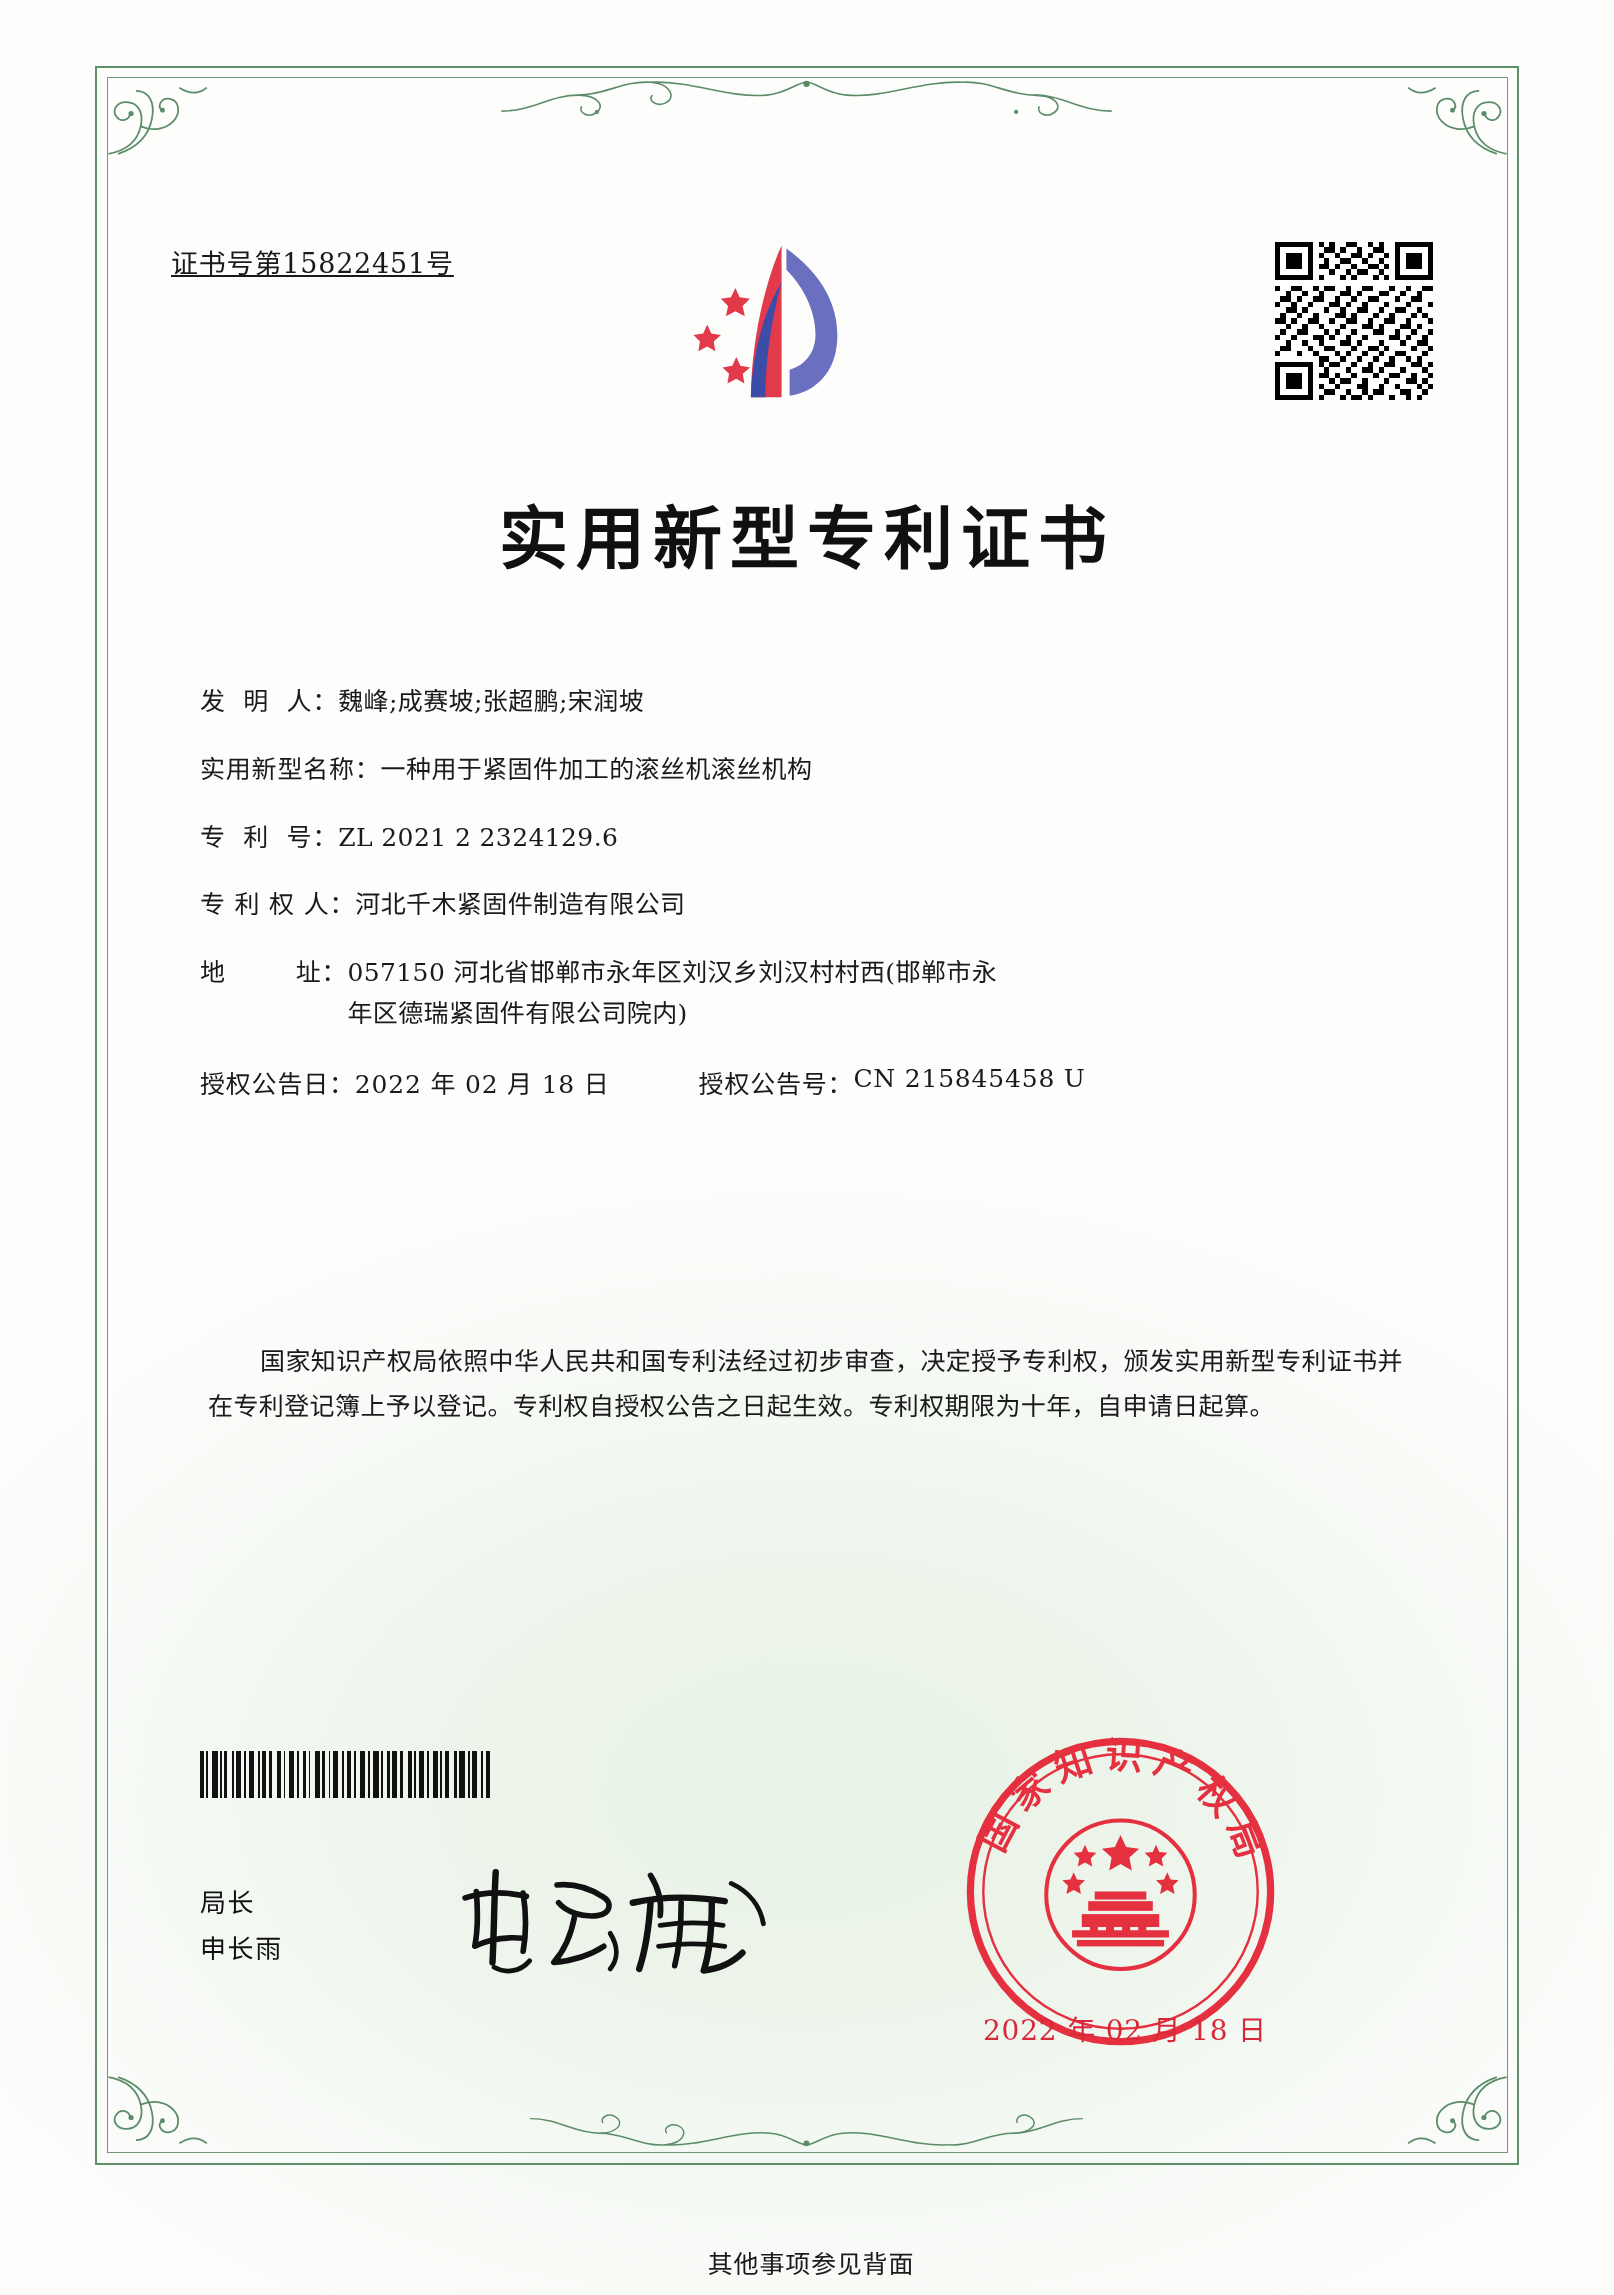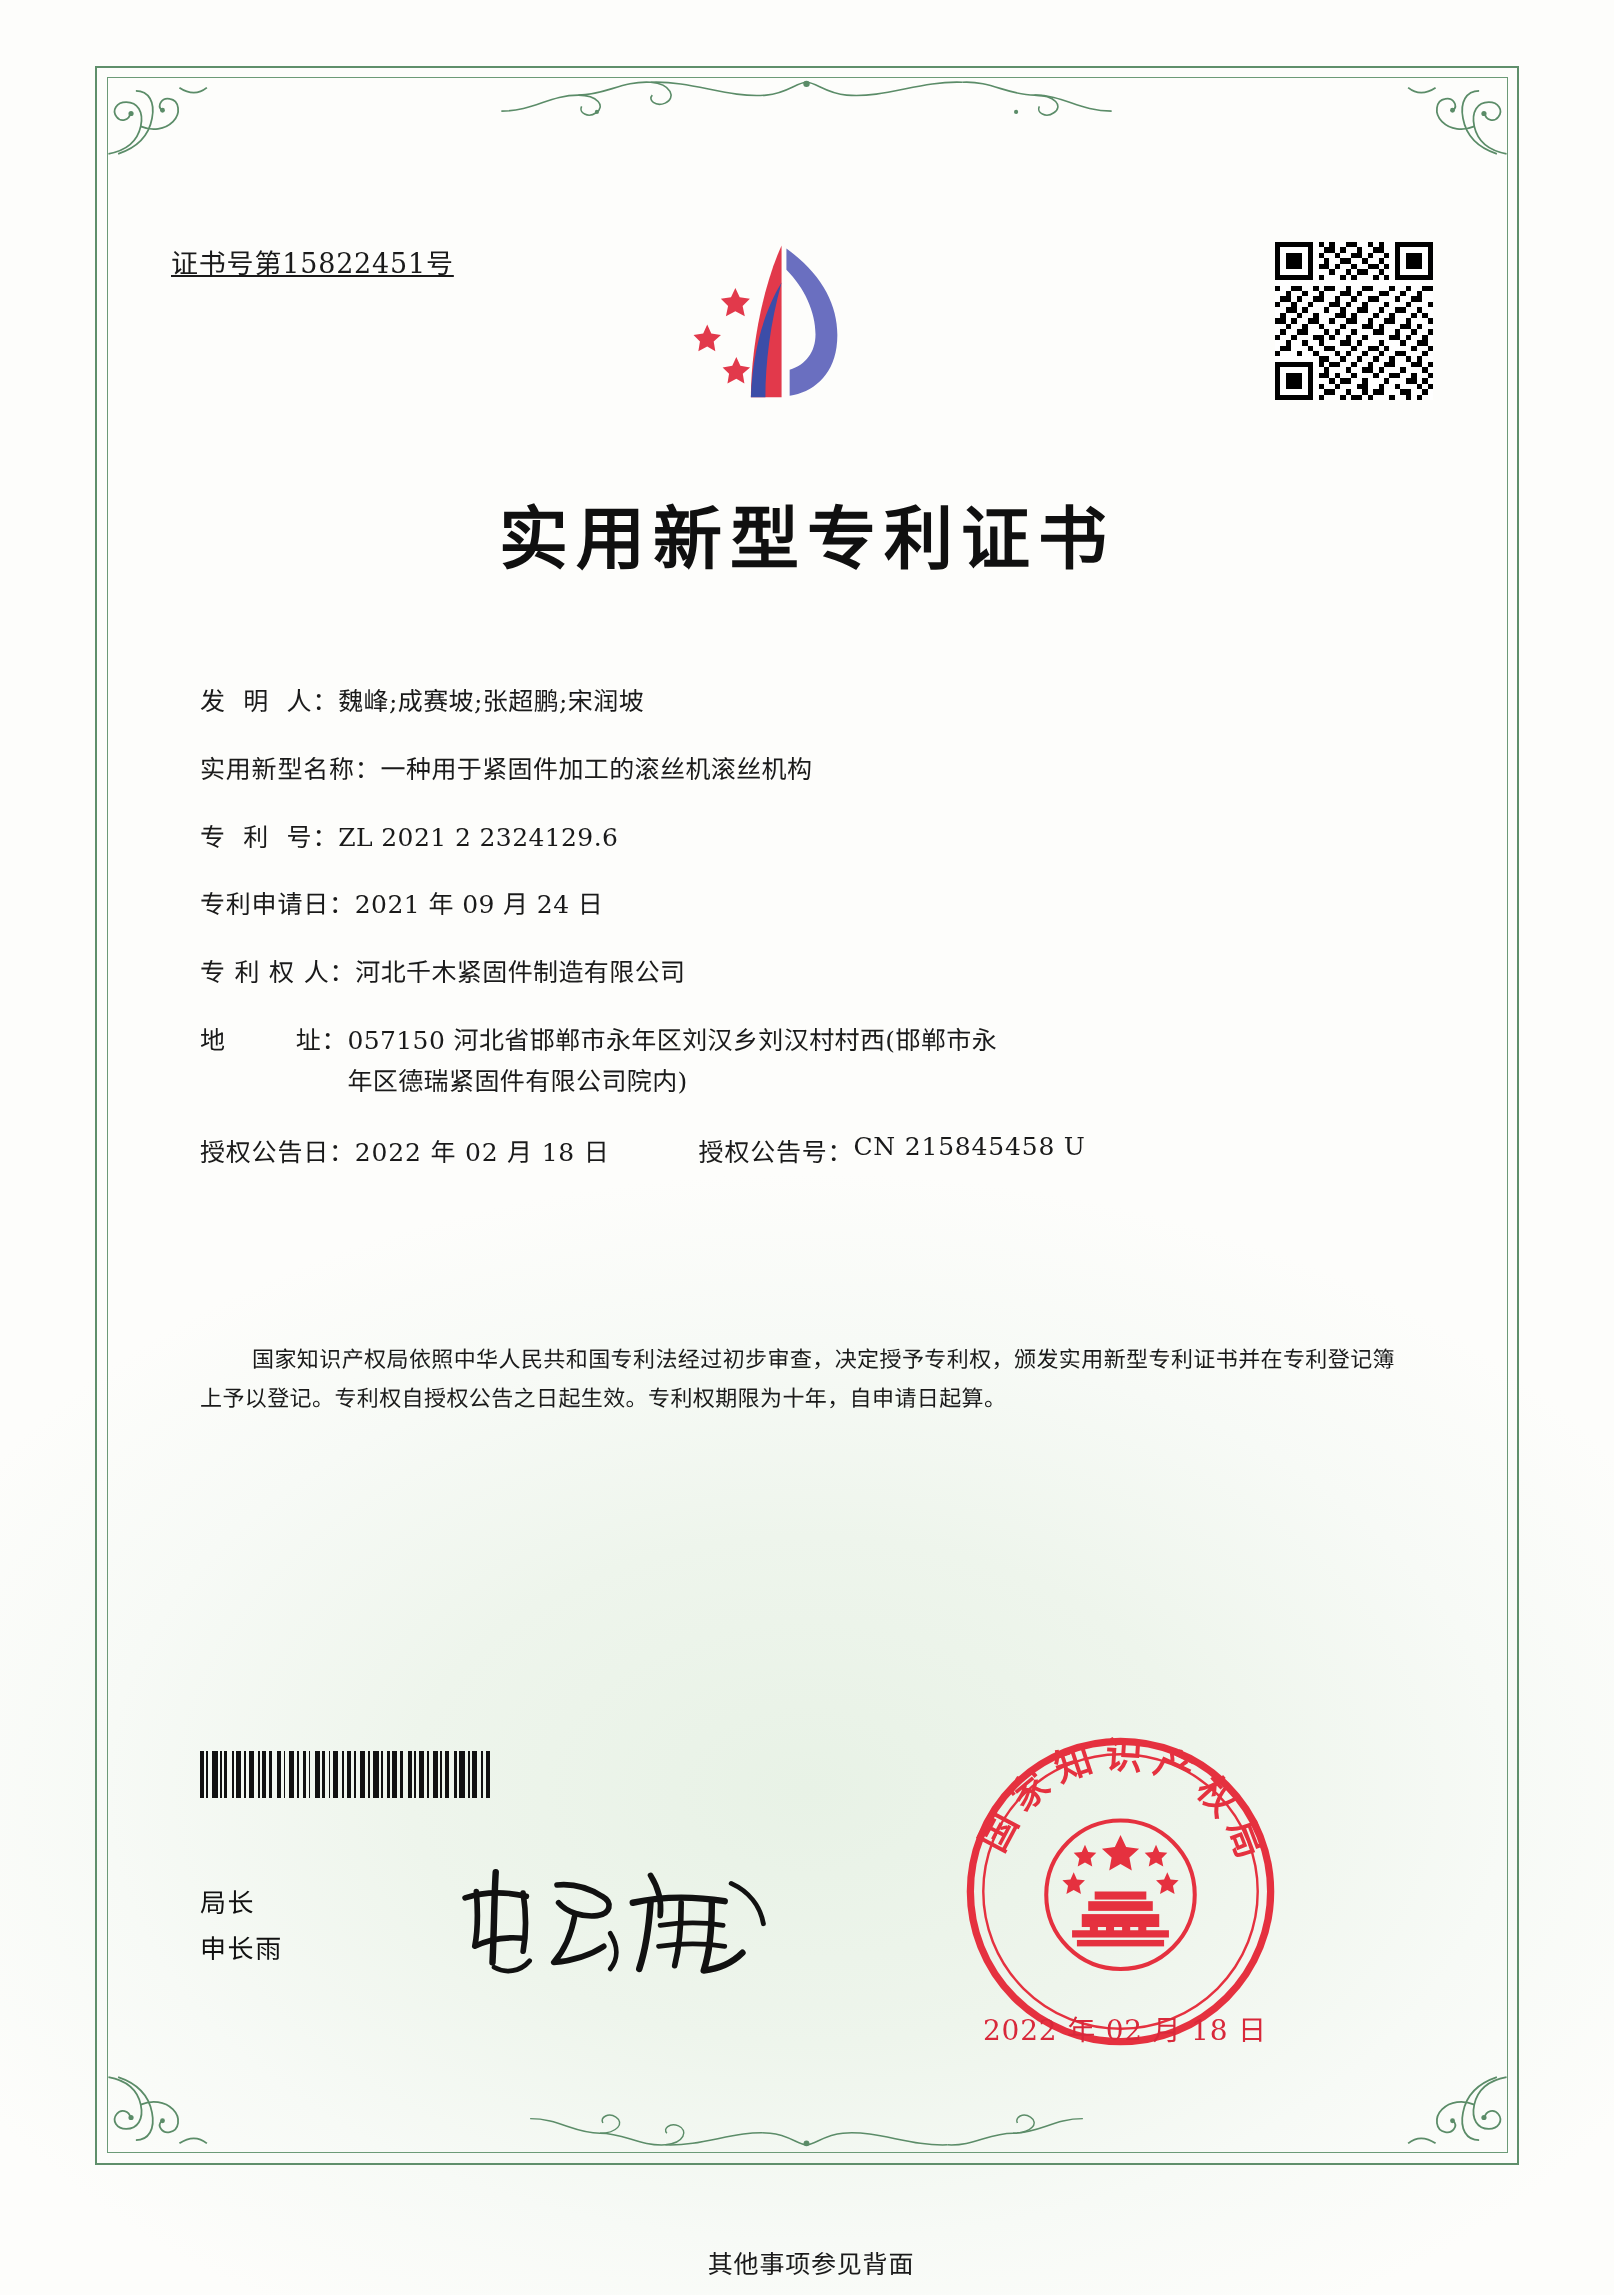--- a/index.html
+++ b/index.html
@@ -138,23 +138,23 @@
     font-size: 25px;
     color: #1a1a1a;
     margin-top: 1px;
   }
   .grant-row .g1 { white-space: pre; letter-spacing: 0.8px; }
   .grant-row .g2 { white-space: pre; letter-spacing: 0.8px; margin-left: 89px; }
 
   
   .paras {
     position: absolute;
-    left: 200px; top: 1340px;
+    left: 208px; top: 1340px;
     width: 1195px;
-    font-size: 22px;
+    font-size: 25px;
     line-height: 1.78;
     color: #1a1a1a;
     letter-spacing: 0.4px;
   }
   .paras p {
     margin: 0 0 4.8px 0;
     text-indent: 52px;
     text-align: justify;
   }
 
@@ -542,24 +542,20 @@
     <div class="field-row">
       <span class="field-label">实用新型名称：</span>
       <span class="field-value">一种用于紧固件加工的滚丝机滚丝机构</span>
     </div>
 
     <div class="field-row">
       <span class="field-label">专  利  号：</span>
       <span class="field-value">ZL 2021 2 2324129.6</span>
     </div>
 
-    <div class="field-row">
-      <span class="field-label">专利申请日：</span>
-      <span class="field-value">2021 年 09 月 24 日</span>
-    </div>
 
     <div class="field-row">
       <span class="field-label">专 利 权 人：</span>
       <span class="field-value">河北千木紧固件制造有限公司</span>
     </div>
 
     <div class="field-row">
       <span class="field-label">地        址：</span>
       <span class="field-value">
         <span>057150 河北省邯郸市永年区刘汉乡刘汉村村西(邯郸市永</span>

